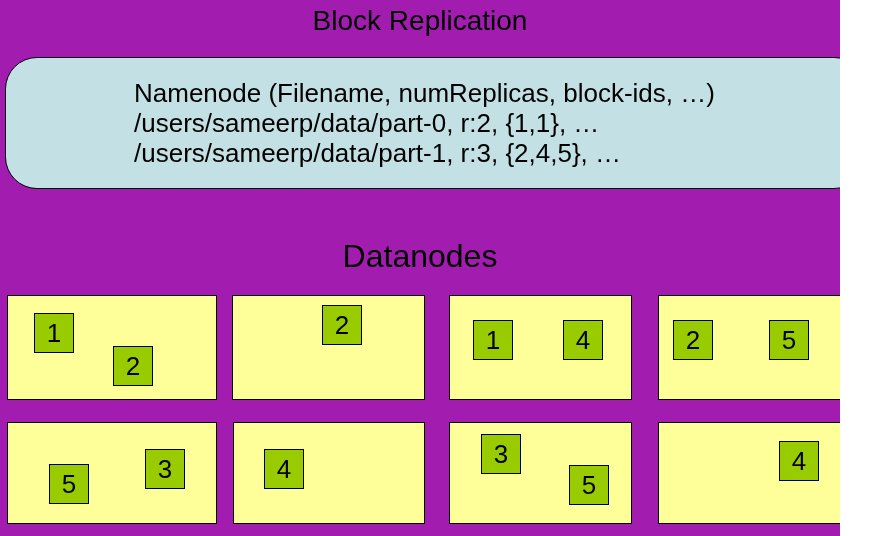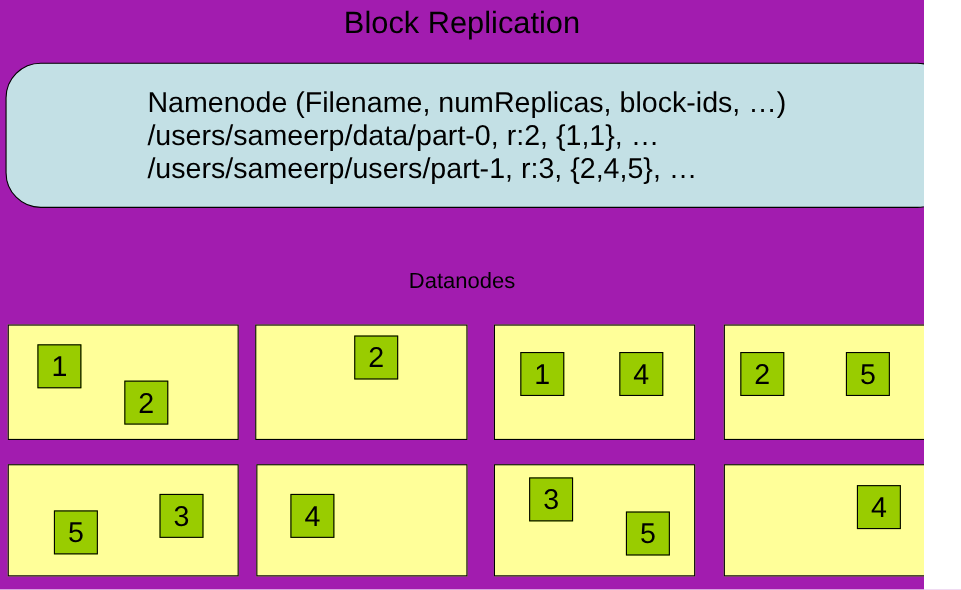--- a/index.html
+++ b/index.html
@@ -44,21 +44,21 @@
     font-size: 26px;
     line-height: 30px;
     white-space: nowrap;
   }
   .datanodes-label {
     position: absolute;
     top: 240px;
     left: 0;
     width: 100%;
     text-align: center;
-    font-size: 20px;
+    font-size: 32px;
     line-height: 32px;
   }
   .datanode {
     position: absolute;
     background: var(--datanode-bg, #ffff99);
     border: 1.5px solid var(--border, #000000);
     box-sizing: border-box;
   }
   .block {
     position: absolute;
@@ -78,21 +78,21 @@
 <body>
 
 <div class="stage">
 
   <div class="diagram-title">Block Replication</div>
 
   <div class="namenode-box">
     <div class="namenode-text">
       <div>Namenode (Filename, numReplicas, block-ids, …)</div>
       <div>/users/sameerp/data/part-0, r:2, {1,1}, …</div>
-      <div>/users/sameerp/users/part-1, r:3, {2,4,5}, …</div>
+      <div>/users/sameerp/data/part-1, r:3, {2,4,5}, …</div>
     </div>
   </div>
 
   <div class="datanodes-label">Datanodes</div>
 
   <div class="datanode" style="left:7px;top:295px;width:210px;height:105px">
     <div class="block" style="left:26px;top:17px">1</div>
     <div class="block" style="left:105px;top:50px">2</div>
   </div>
 

